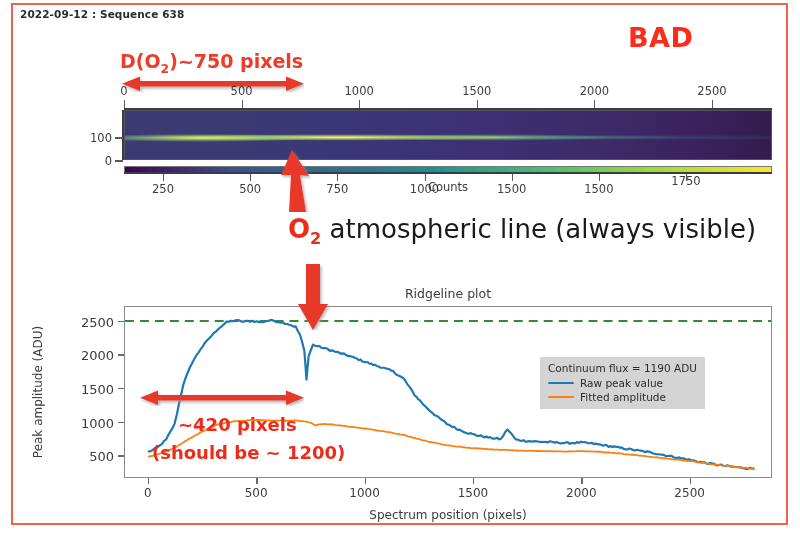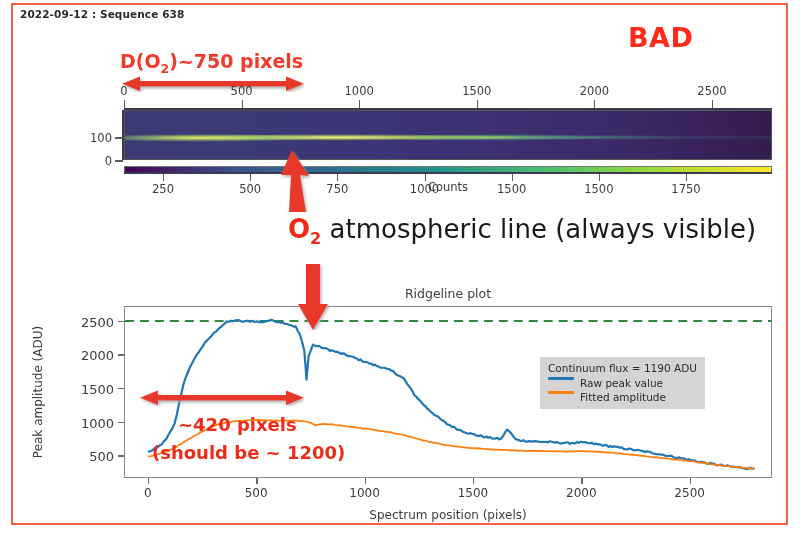--- a/index.html
+++ b/index.html
@@ -66,21 +66,21 @@
           transform-origin:center center;}
   #xlabel{position:absolute;left:448px;top:508px;font-size:12px;color:#3c3c3c;
           transform:translateX(-50%);white-space:nowrap;}
 
   #ridge-svg{position:absolute;left:0;top:0;width:100%;height:100%;}
 
   
   #legend{position:absolute;left:540px;top:357px;background:#d4d4d4;
           padding:5px 8px 6px 8px;box-sizing:border-box;}
   #legend .lg-title{font-size:10.5px;color:#2b2b2b;margin-bottom:3px;white-space:nowrap;}
-  #legend .lg-row{display:flex;gap:6px;margin-top:2px;}
+  #legend .lg-row{display:flex;align-items:center;gap:6px;margin-top:2px;}
   #legend .lg-swatch{width:26px;height:2.5px;border-radius:1px;flex:none;}
   #legend .lg-text{font-size:10.5px;color:#2b2b2b;white-space:nowrap;}
 
   
   #ridge-down-arrow{position:absolute;left:296px;top:264px;width:34px;height:66px;}
   #px750-arrow{position:absolute;left:140px;top:390px;width:164px;height:16px;}
   #px750-text{position:absolute;left:178px;top:414px;font-size:18px;font-weight:bold;
               color:#ee2a18;white-space:nowrap;}
   #should-text{position:absolute;left:152px;top:442px;font-size:18px;font-weight:bold;
                color:#ee2a18;white-space:nowrap;text-align:center;}
@@ -215,18 +215,18 @@
     <div class="ticklbl" style="left: 250.167px; top: 182px;">500</div>
     <div class="tick" style="left: 337.333px; top: 174px; height: 7px;"></div>
     <div class="ticklbl" style="left: 337.333px; top: 182px;">750</div>
     <div class="tick" style="left: 424.5px; top: 174px; height: 7px;"></div>
     <div class="ticklbl" style="left: 424.5px; top: 182px;">1000</div>
     <div class="tick" style="left: 511.667px; top: 174px; height: 7px;"></div>
     <div class="ticklbl" style="left: 511.667px; top: 182px;">1500</div>
     <div class="tick" style="left: 598.833px; top: 174px; height: 7px;"></div>
     <div class="ticklbl" style="left: 598.833px; top: 182px;">1500</div>
     <div class="tick" style="left: 686px; top: 174px; height: 7px;"></div>
-    <div class="ticklbl" style="left: 686px; top: 182px;">1750</div>
+    <div class="ticklbl" style="left: 686px; top: 174px;">1750</div>
     <div style="position: absolute; left: 115px; top: 160px; width: 8px; height: 1.5px; background: rgb(90, 90, 90);"></div>
     <div class="ticklbl-r" style="left: 112px; top: 161px;">0</div>
     <div style="position: absolute; left: 115px; top: 137px; width: 8px; height: 1.5px; background: rgb(90, 90, 90);"></div>
     <div class="ticklbl-r" style="left: 112px; top: 138px;">100</div>
   </div>
 
 </body></html>

